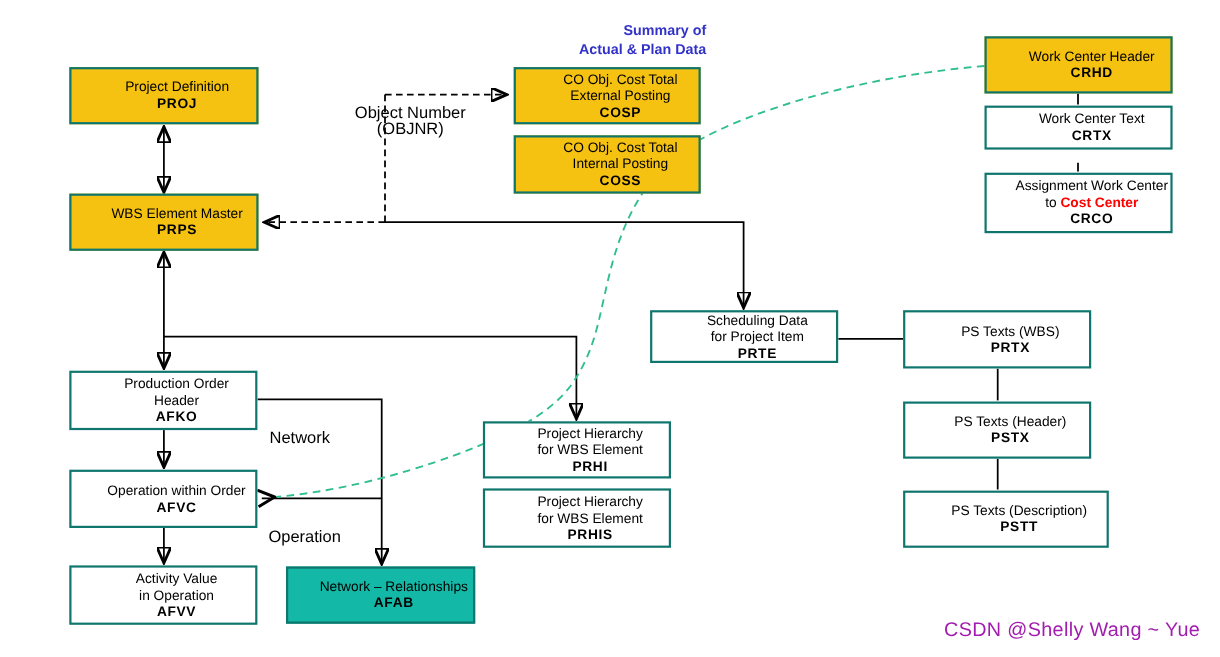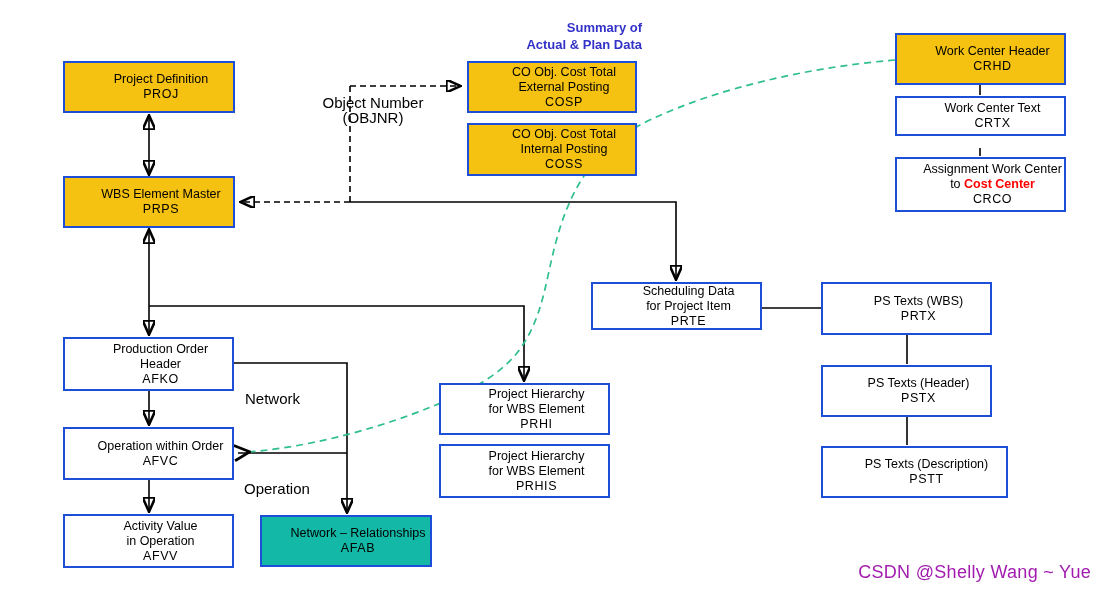--- a/index.html
+++ b/index.html
@@ -2,26 +2,26 @@
 <html><head>
 <meta charset="utf-8">
 <style>
   html,body{margin:0;padding:0;background:#ffffff;}
   .stage{position:relative;width:1109px;height:597px;background:#ffffff;overflow:hidden;
          font-family:"Liberation Sans",sans-serif;color:#000;}
   .wires{position:absolute;left:0;top:0;width:1109px;height:597px;pointer-events:none;}
   .wires line,.wires polyline,.wires path{stroke:#000;stroke-width:1.6;fill:none;}
   .wires .dash{stroke-dasharray:6 4;}
   .wires .green{stroke:#2EBE8F;stroke-width:1.7;stroke-dasharray:7 5;}
-  .box{position:absolute;box-sizing:border-box;border:2px solid #1d4ed8;background:#fff;
+  .box{position:absolute;box-sizing:border-box;border:2px solid #0f766e;background:#fff;
        display:flex;flex-direction:column;align-items:center;justify-content:center;
        text-align:center;font-size:12.5px;line-height:15px;padding-left:24px;}
   .box.yellow{background:#F5C211;}
   .box.blue{background:#14b8a6;text-align:center;}
-  .code{font-weight:normal;letter-spacing:0.6px;}
+  .code{font-weight:bold;letter-spacing:0.6px;}
   .red{color:#FF0000;font-weight:bold;}
   .lbl{position:absolute;font-size:15px;line-height:15px;margin-top:48px;}
   .lbl.center{text-align:center;}
   .title{position:absolute;font-weight:bold;color:#3232C8;font-size:13px;line-height:17px;text-align:right;}
   .watermark{position:absolute;color:#a21caf;font-size:18px;letter-spacing:0.3px;}
 </style>
 </head>
 <body>
 
 <div class="stage">

